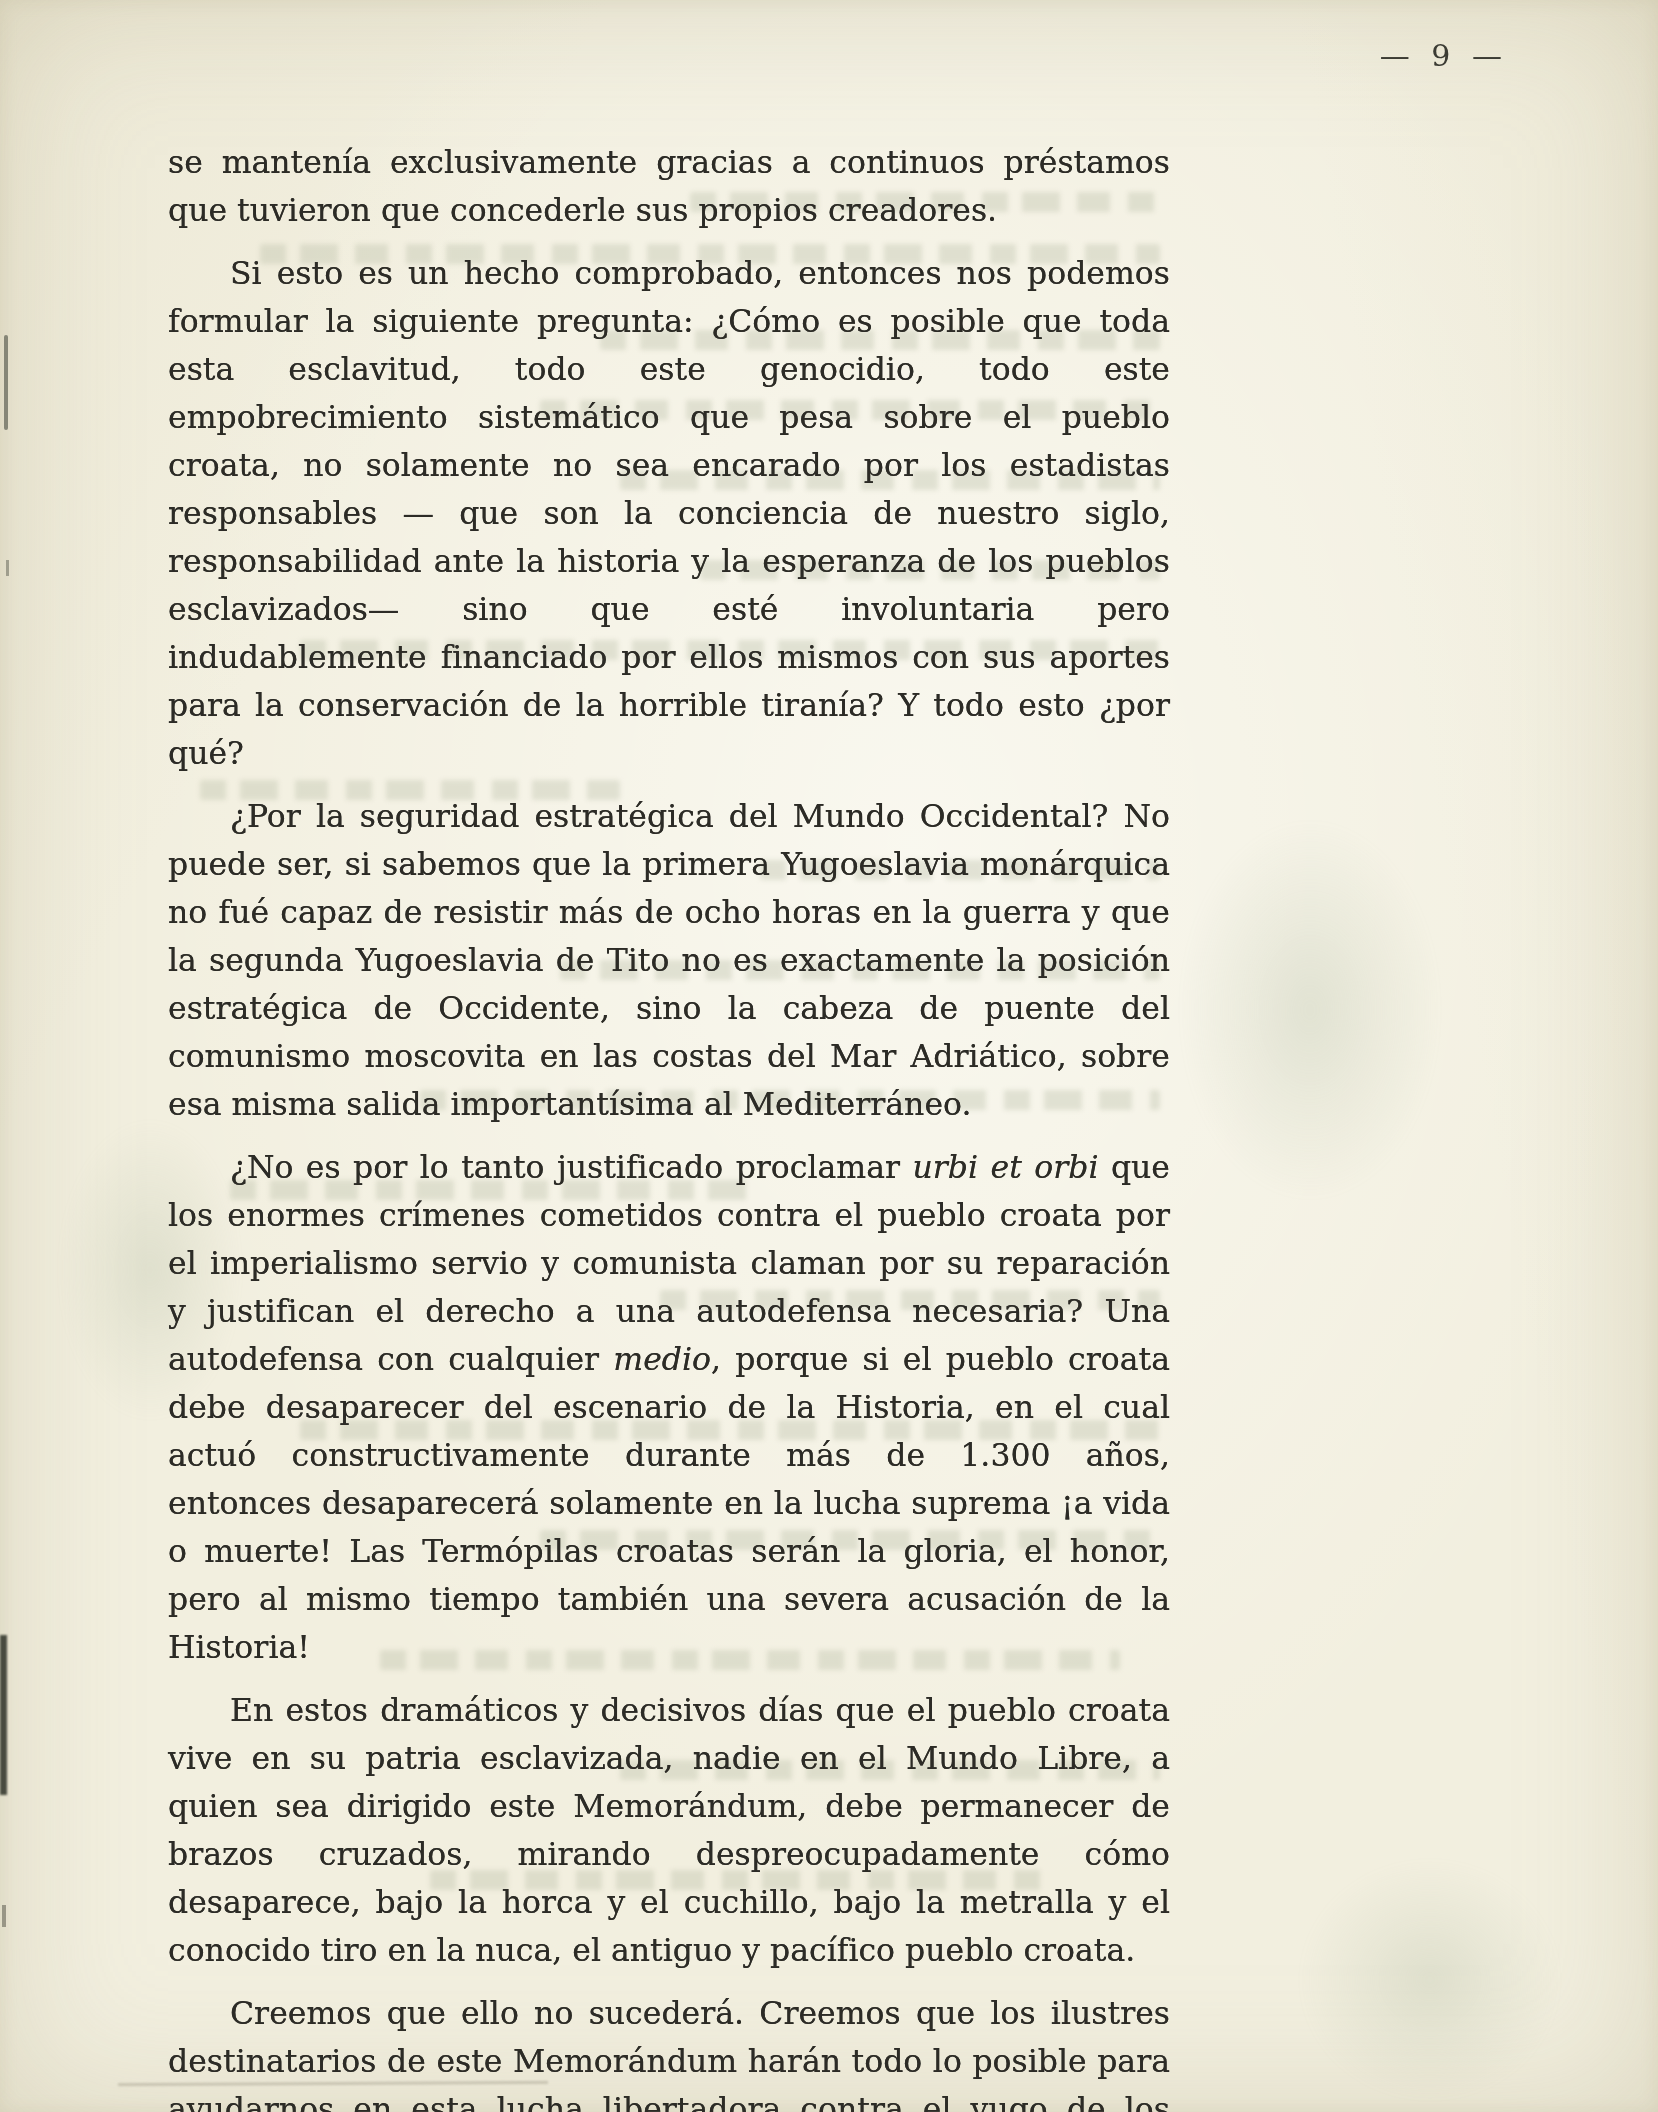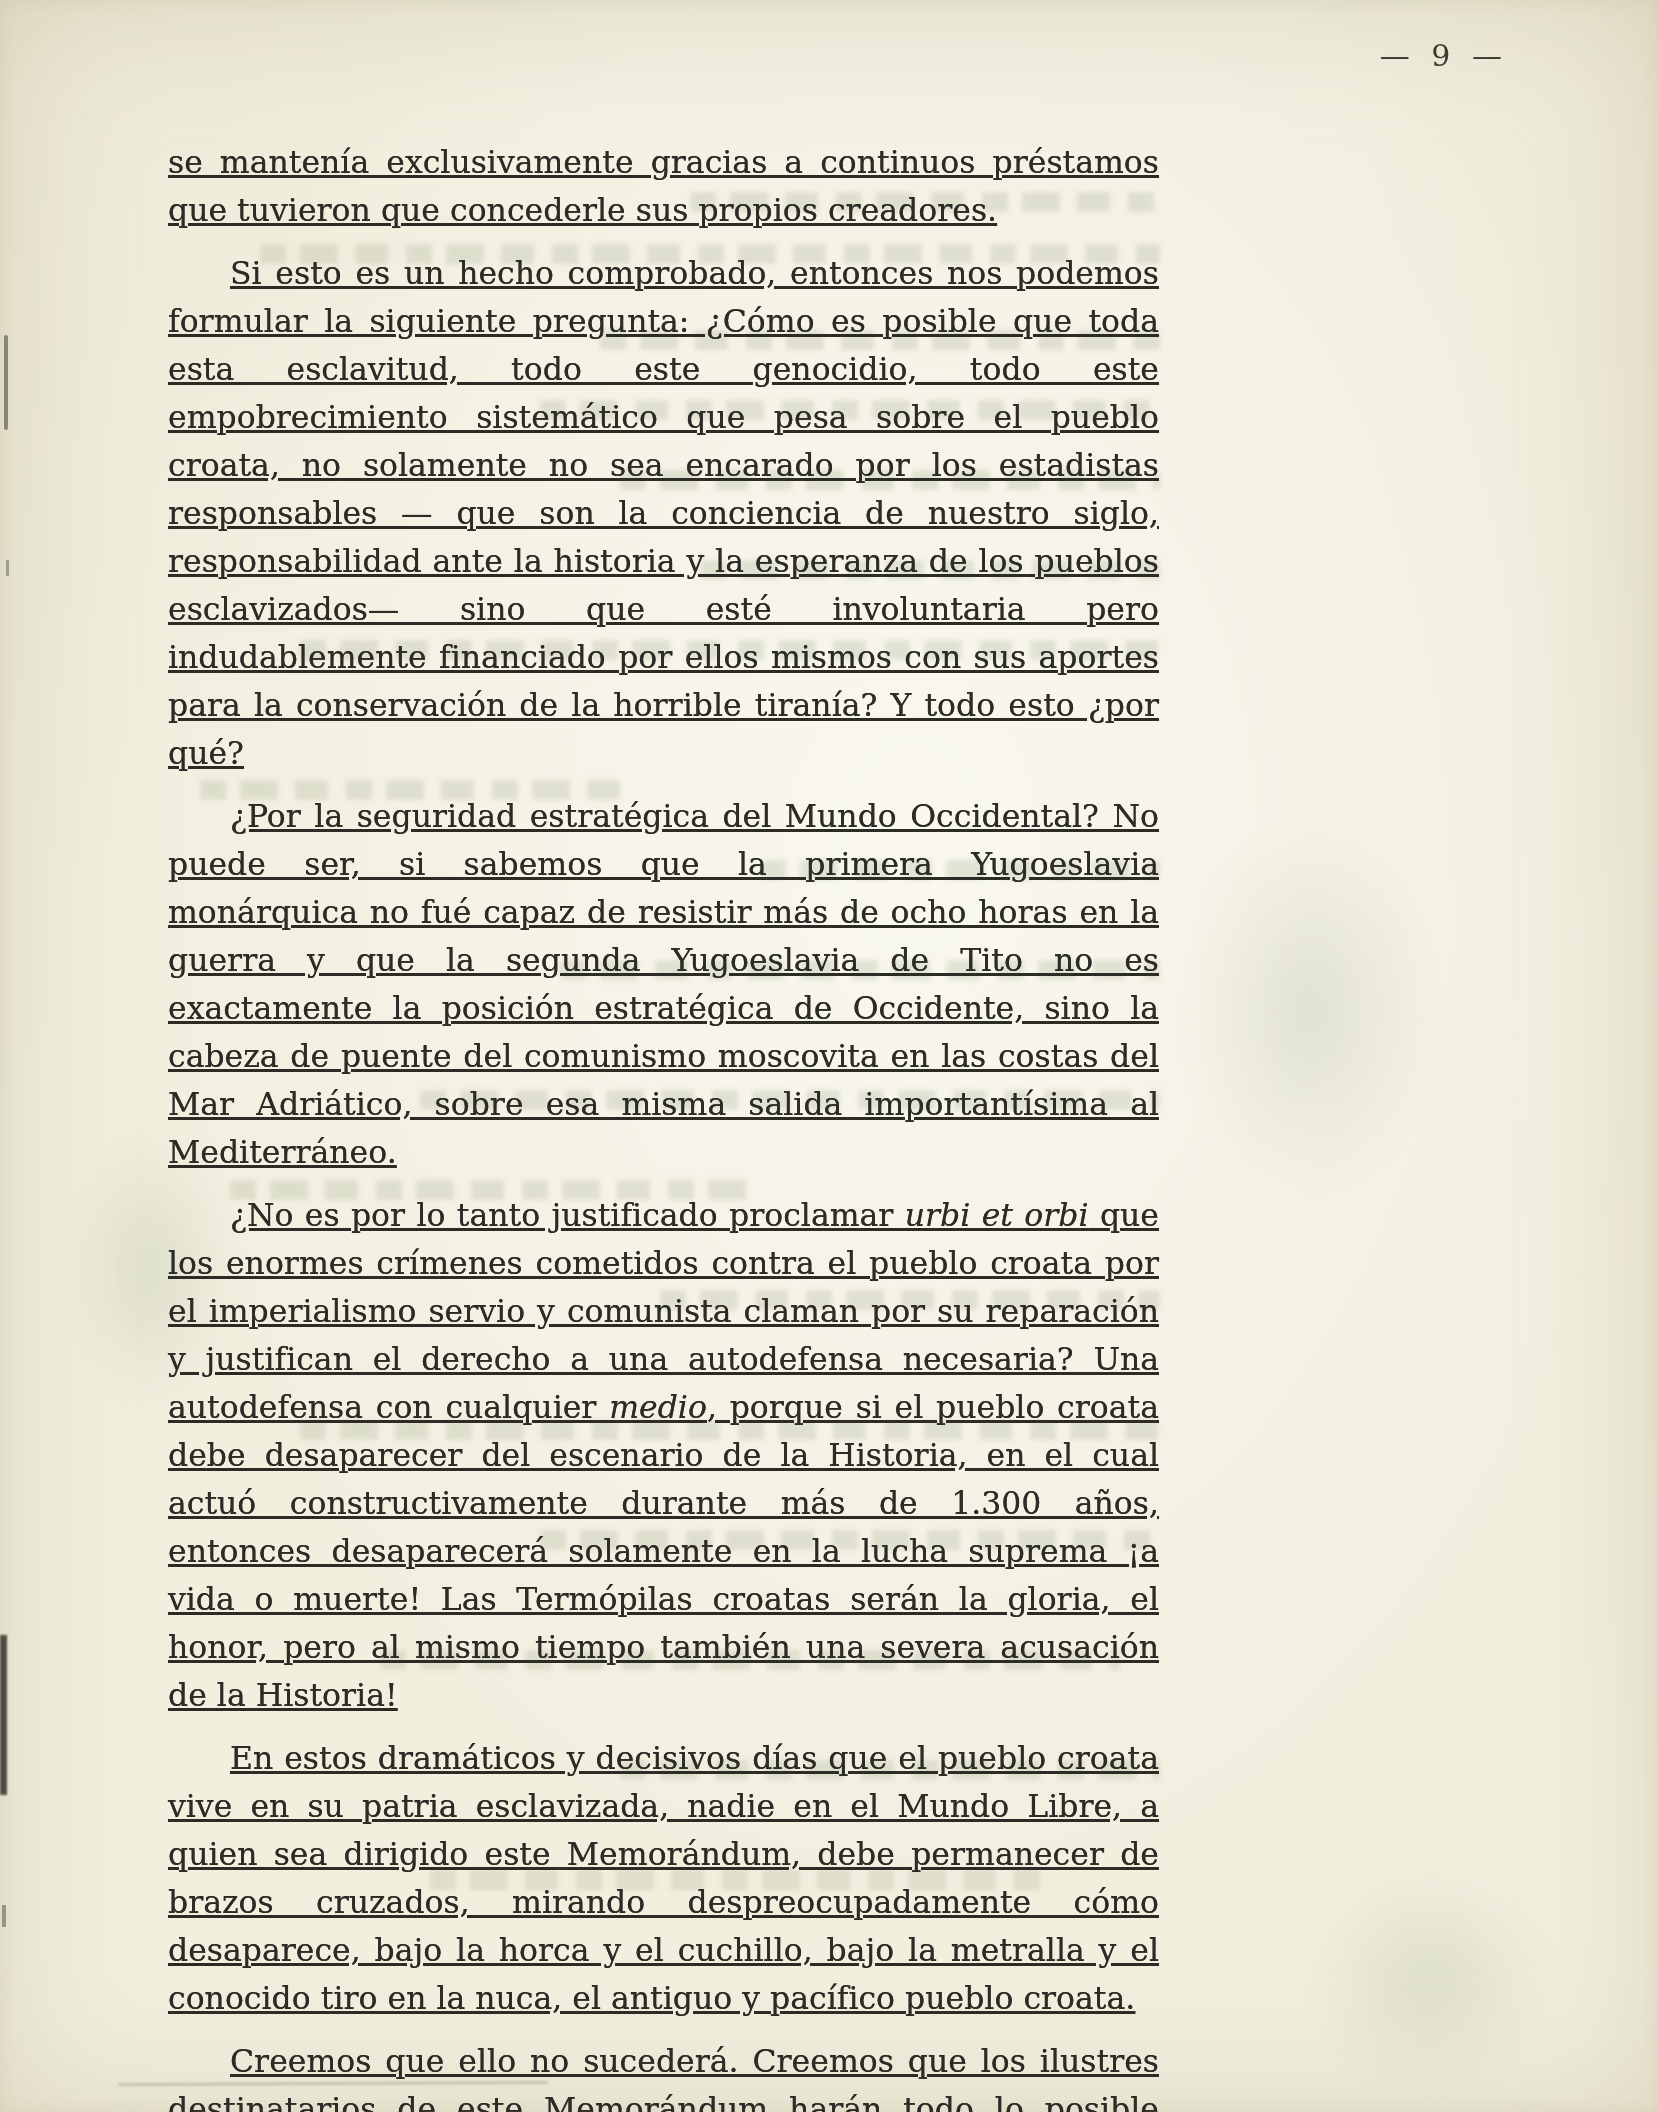--- a/index.html
+++ b/index.html
@@ -21,21 +21,21 @@
   .page-number{
     position:absolute;top:38px;right:150px;
     font-size:30px;color:#3c3c34;letter-spacing:6px;white-space:nowrap;
   }
   .text-column{
     position:absolute;left:168px;top:138px;width:1002px;
     font-size:31.5px;line-height:48px;color:#2c2b26;
     text-align:justify;
     text-shadow:0 0 .5px rgba(44,43,38,.85);
   }
-  .text-column p{margin:0 11px 15px 0;text-decoration:underline;}
+  .text-column p{margin:0 0 15px 0;}
   .text-column p.indent{text-indent:62px;}
   .text-column .it{font-style:italic;}
   
   .ghost{
     position:absolute;height:20px;border-radius:3px;pointer-events:none;
     background:repeating-linear-gradient(90deg,
       #aeb49c 0 26px, transparent 26px 40px,
       #aeb49c 40px 78px, transparent 78px 95px,
       #aeb49c 95px 128px, transparent 128px 146px);
     filter:blur(2.5px);opacity:.30;

